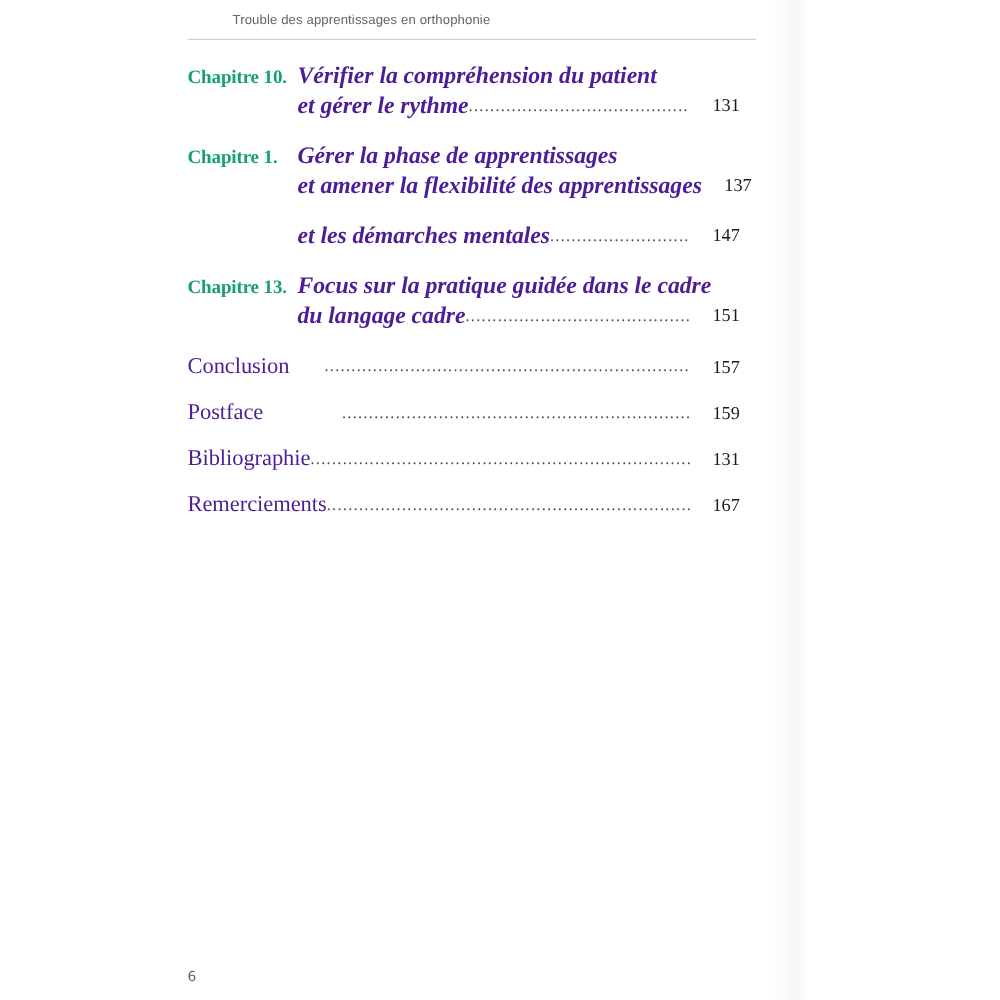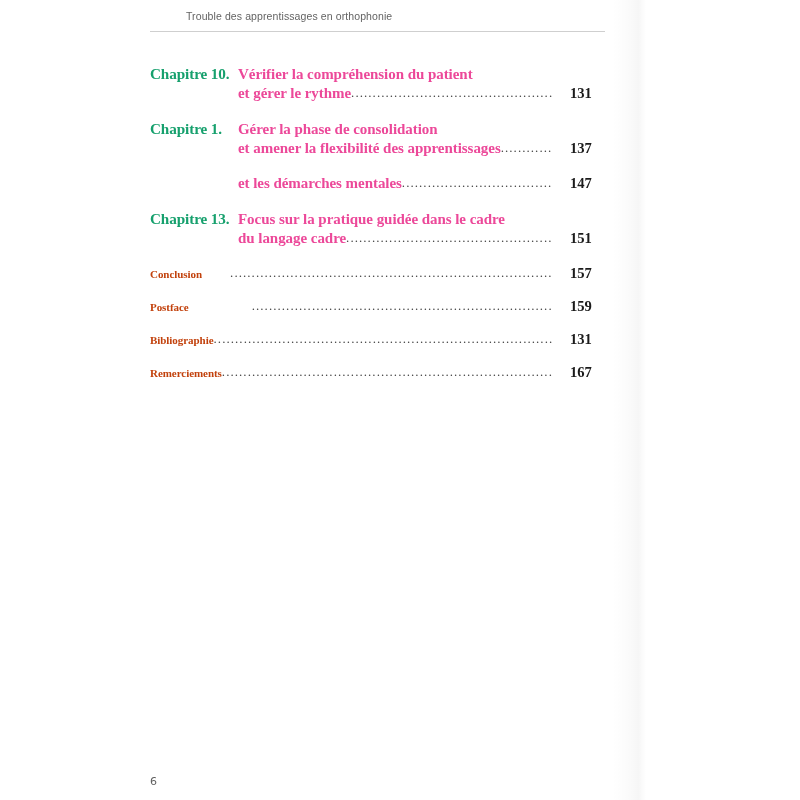--- a/index.html
+++ b/index.html
@@ -57,21 +57,21 @@
     top: 31px;
     width: 455px;
     height: 1px;
     background: #cfcfcf;
   }
 
   
   .toc {
     position: absolute;
     left: 150px;
-    top: 65px;
+    top: 50px;
     width: 460px;
   }
 
   .toc-entry {
     position: relative;
     margin-bottom: 18px;
   }
   .toc-entry.section {
     margin-bottom: 16px;
   }
@@ -87,32 +87,33 @@
     width: 88px;
     color: #16a06d;
     font-weight: bold;
     font-size: 15.2px;
     letter-spacing: -0.1px;
     white-space: nowrap;
   }
 
   .chap-title {
     flex: 0 0 auto;
-    color: #ec4899;
+    color: #4c1d95;
     font-weight: bold;
-    font-size: 15px;
+    font-size: 19px;
     letter-spacing: -0.05px;
     white-space: nowrap;
+    font-style: italic;
   }
 
   .sec-title {
     flex: 0 0 auto;
-    color: #c2410c;
-    font-weight: bold;
-    font-size: 11px;
+    color: #4c1d95;
+    font-weight: normal;
+    font-size: 18px;
     letter-spacing: -0.05px;
     white-space: nowrap;
   }
 
   
   .lead-gap {
     flex: 0 0 auto;
   }
 
   .leader {
@@ -130,21 +131,21 @@
     content: "............................................................................................................................................................";
   }
 
   .pageno {
     flex: 0 0 auto;
     width: 40px;
     text-align: left;
     padding-left: 18px;
     color: #1b1b1b;
     font-size: 14.6px;
-    font-weight: bold;
+    font-weight: normal;
     white-space: nowrap;
   }
 
   
   .toc-subline {
     display: flex;
     align-items: center;
     width: 100%;
     margin-top: 2px;
   }
@@ -192,21 +193,21 @@
           <span class="subline-indent"></span>
           <span class="chap-title">et gérer le rythme</span>
           <span class="leader"></span>
           <span class="pageno">131</span>
         </div>
       </div>
 
       <div class="toc-entry">
         <div class="toc-line">
           <span class="chap-label">Chapitre 1.</span>
-          <span class="chap-title">Gérer la phase de consolidation</span>
+          <span class="chap-title">Gérer la phase de apprentissages</span>
           <span class="spacer-pageno"></span>
         </div>
         <div class="toc-subline">
           <span class="subline-indent"></span>
           <span class="chap-title">et amener la flexibilité des apprentissages</span>
           <span class="leader"></span>
           <span class="pageno">137</span>
         </div>
       </div>
 

